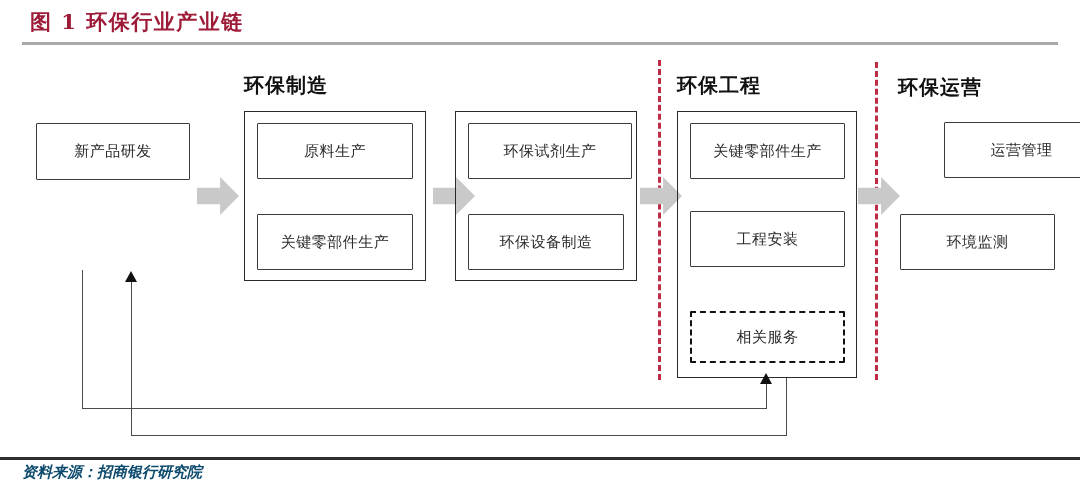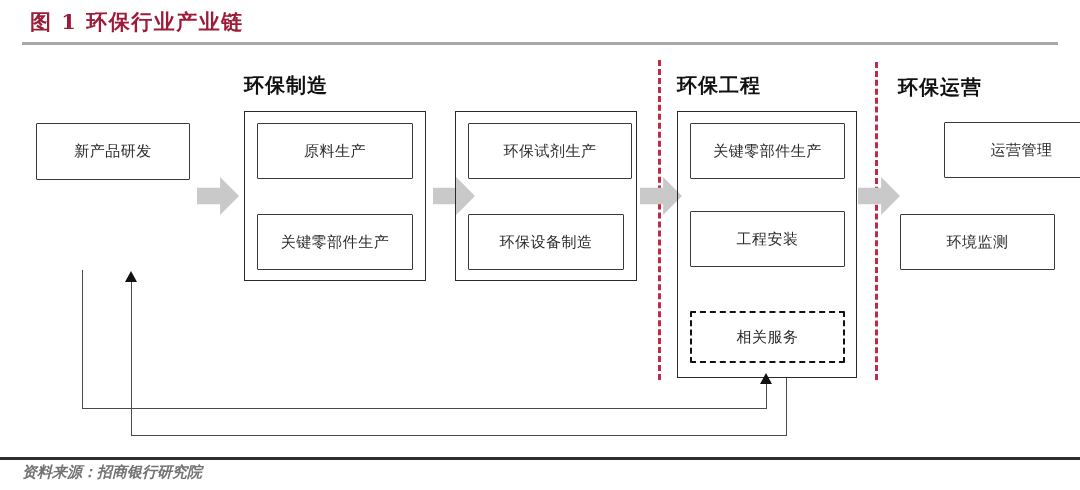--- a/index.html
+++ b/index.html
@@ -49,21 +49,21 @@
     background: #2e2e2e;
   }
   .source {
     position: absolute;
     left: 22px;
     top: 463px;
     font-family: "DejaVu Serif", "Liberation Serif", serif;
     font-size: 15px;
     font-style: italic;
     font-weight: bold;
-    color: #737373;
+    color: #0c4a6e;
     white-space: nowrap;
   }
 
   
   .stage-label {
     position: absolute;
     font-family: "DejaVu Sans", "Liberation Sans", sans-serif;
     font-size: 20px;
     font-weight: bold;
     color: #111111;

